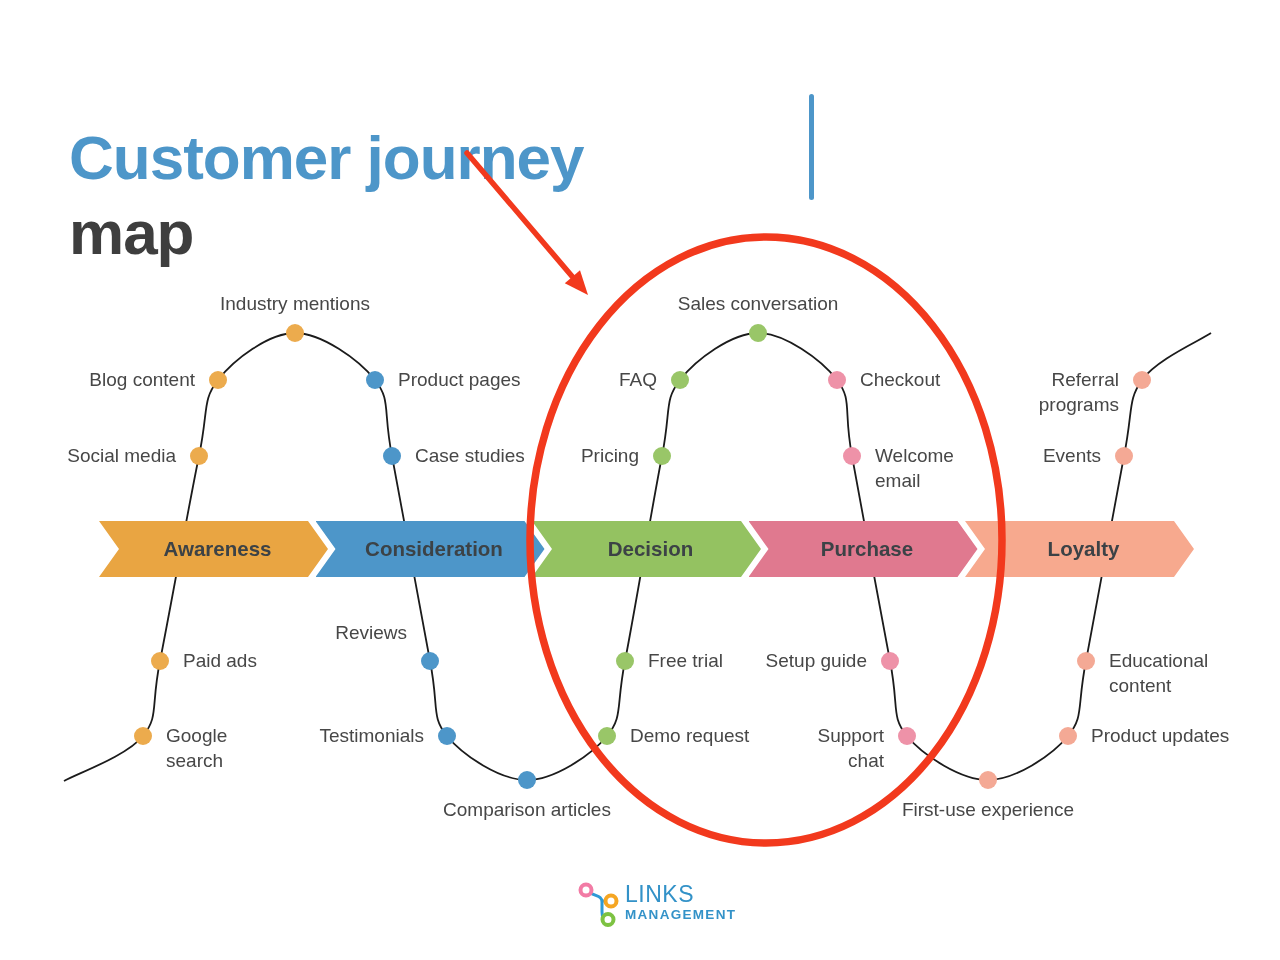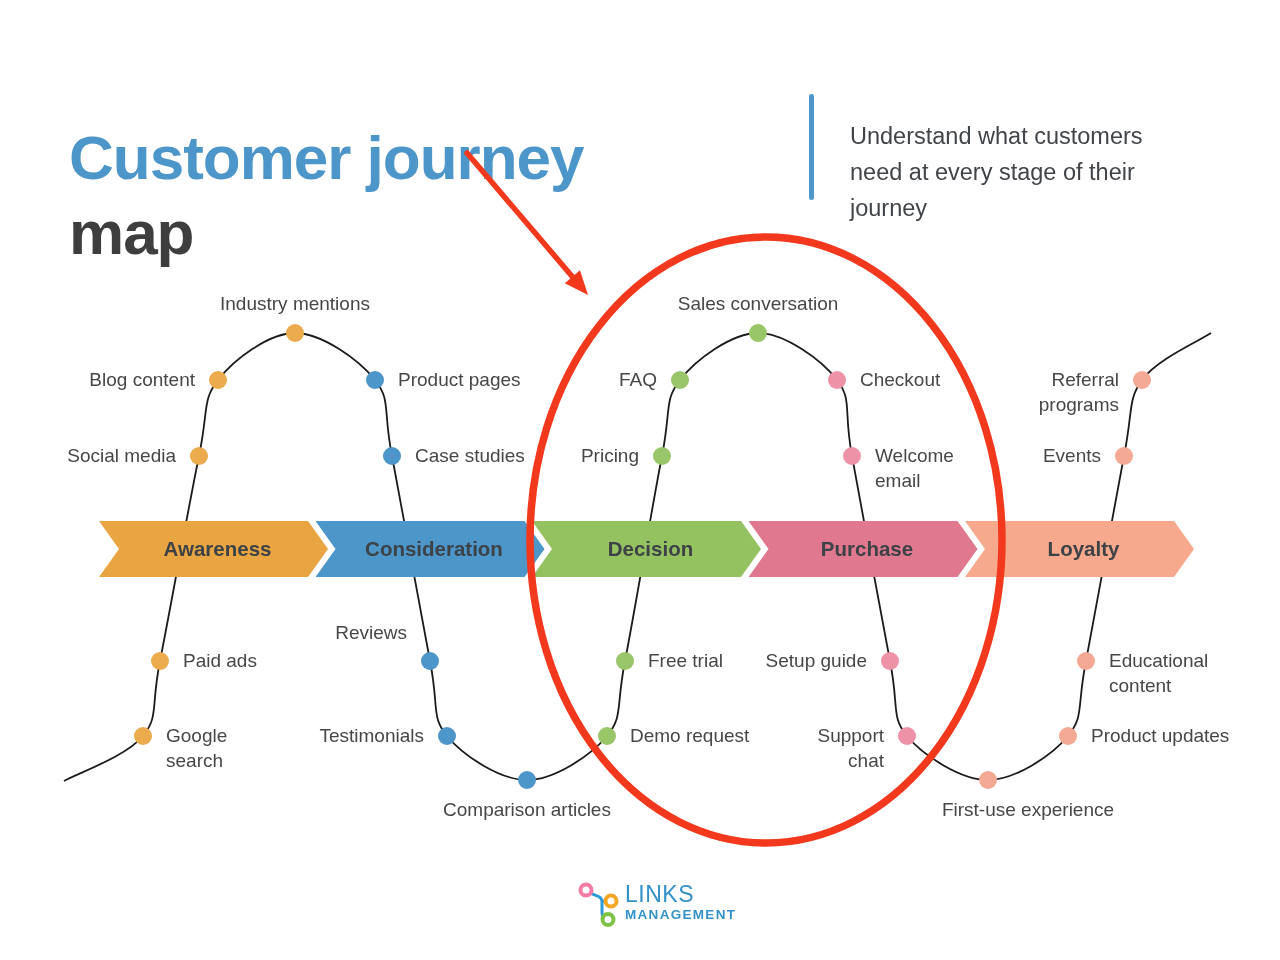--- a/index.html
+++ b/index.html
@@ -36,23 +36,20 @@
 <body>
 
 <div class="canvas">
 
   <h1 class="title">
     <span class="l1">Customer journey</span>
     <span class="l2">map</span>
   </h1>
 
   <div class="vbar"></div>
-  <p class="subtitle">Understand what customers
-need at every stage of their
-journey</p>
 
   <svg id="svg-curve" width="1280" height="960">
       <path d="M 64 781 C 77.2 773.5, 127.0 756.0, 143 736 C 159.0 716.0, 150.7 707.7, 160 661 C 169.3 614.3, 189.3 502.8, 199 456 C 208.7 409.2, 202.0 400.5, 218 380 C 234.0 359.5, 268.8 333.0, 295 333 C 321.2 333.0, 358.8 359.5, 375 380 C 391.2 400.5, 382.8 409.2, 392 456 C 401.2 502.8, 420.8 614.3, 430 661 C 439.2 707.7, 430.8 716.2, 447 736 C 463.2 755.8, 500.3 780.0, 527 780 C 553.7 780.0, 590.7 755.8, 607 736 C 623.3 716.2, 615.8 707.7, 625 661 C 634.2 614.3, 652.8 502.8, 662 456 C 671.2 409.2, 664.0 400.5, 680 380 C 696.0 359.5, 731.8 333.0, 758 333 C 784.2 333.0, 821.3 359.5, 837 380 C 852.7 400.5, 843.2 409.2, 852 456 C 860.8 502.8, 880.8 614.3, 890 661 C 899.2 707.7, 890.7 716.2, 907 736 C 923.3 755.8, 961.2 780.0, 988 780 C 1014.8 780.0, 1051.7 755.8, 1068 736 C 1084.3 716.2, 1076.7 707.7, 1086 661 C 1095.3 614.3, 1114.7 502.8, 1124 456 C 1133.3 409.2, 1127.5 400.5, 1142 380 C 1156.5 359.5, 1199.5 340.8, 1211 333" fill="none" stroke="#1B1B1B" stroke-width="1.8"></path>
     </svg>
 
   <div id="stage-band">
       <div class="chevron" style="left: 99px; background: rgb(233, 165, 66); clip-path: polygon(0px 0px, 209px 0px, 229px 50%, 209px 100%, 0px 100%, 20px 50%);">
         <span>Awareness</span>
       </div>
       <div class="chevron" style="left: 315.5px; background: rgb(77, 150, 201); clip-path: polygon(0px 0px, 209px 0px, 229px 50%, 209px 100%, 0px 100%, 20px 50%);">
@@ -115,21 +112,21 @@
       <div class="tp right" style="left: 648px; top: 648px;">Free trial</div>
       <div class="tp left" style="right: 641px; top: 443px;">Pricing</div>
       <div class="tp left" style="right: 623px; top: 367px;">FAQ</div>
       <div class="tp above" style="left: 758px; top: 291px;">Sales conversation</div>
       <div class="tp right" style="left: 860px; top: 367px;">Checkout</div>
       <div class="tp right" style="left: 875px; top: 443px;">Welcome
 email</div>
       <div class="tp left" style="right: 413px; top: 648px;">Setup guide</div>
       <div class="tp left" style="right: 396px; top: 723px;">Support
 chat</div>
-      <div class="tp below" style="left: 1028px; top: 797px;">First-use experience</div>
+      <div class="tp below" style="left: 988px; top: 797px;">First-use experience</div>
       <div class="tp right" style="left: 1091px; top: 723px;">Product updates</div>
       <div class="tp right" style="left: 1109px; top: 648px;">Educational
 content</div>
       <div class="tp left" style="right: 179px; top: 443px;">Events</div>
       <div class="tp left" style="right: 161px; top: 367px;">Referral
 programs</div>
     </div>
 
   <div class="logo">
     <svg width="44" height="46" viewBox="0 0 44 46">

